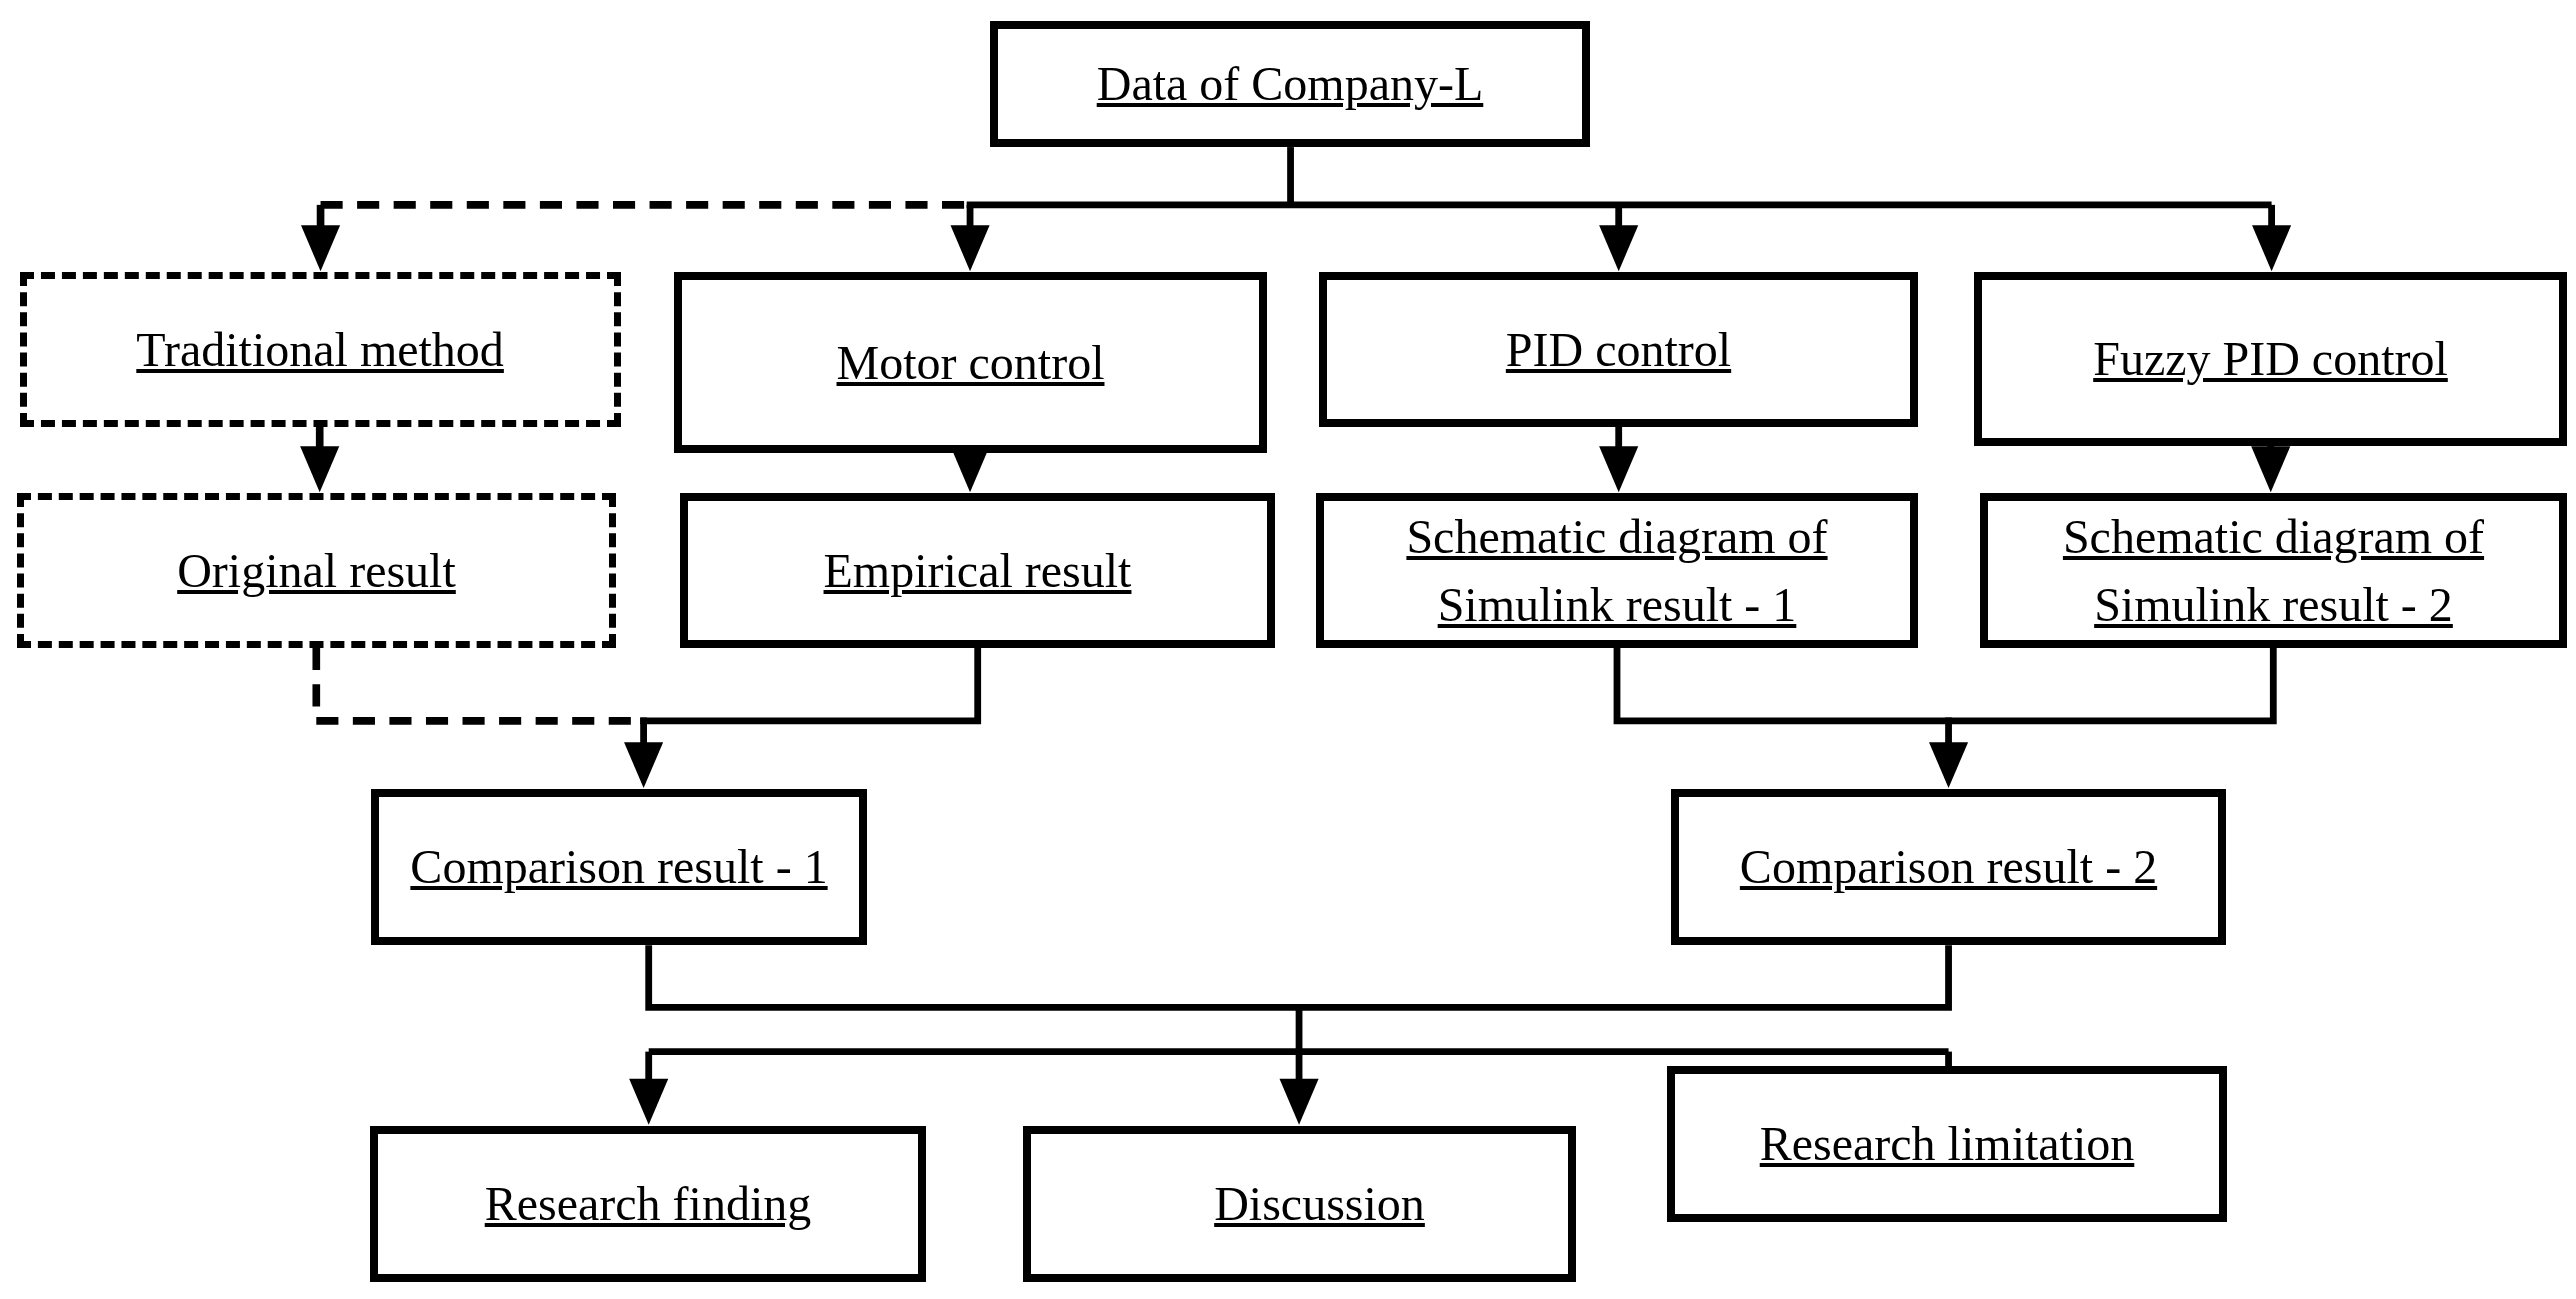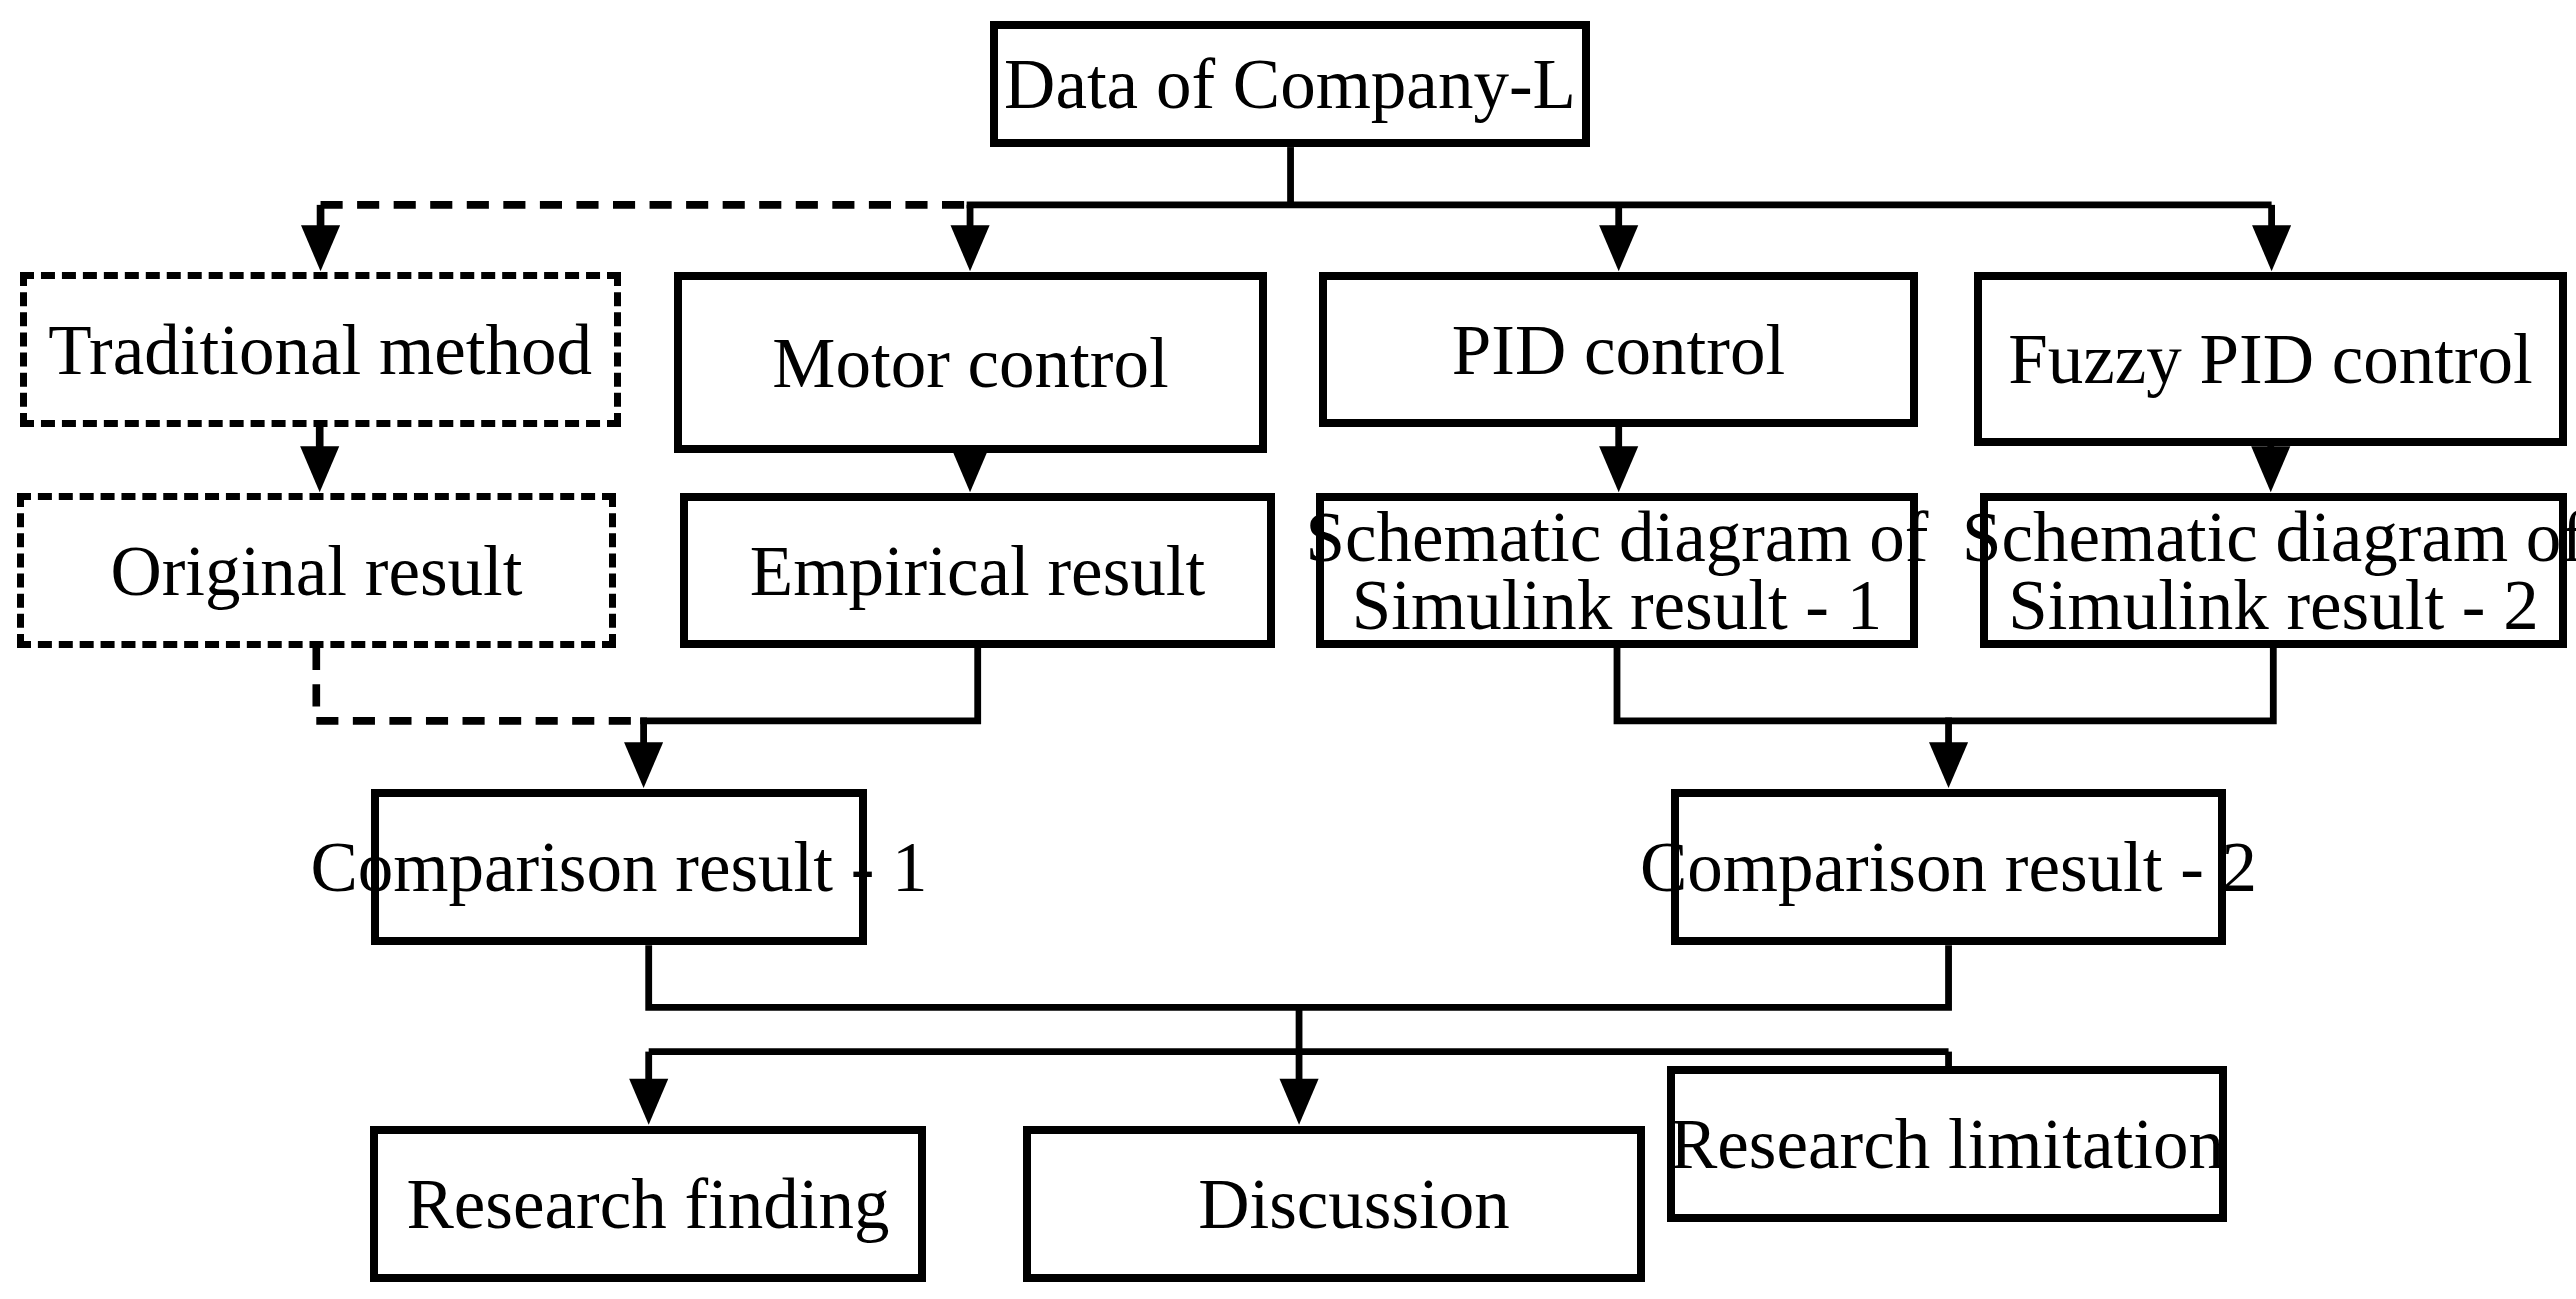--- a/index.html
+++ b/index.html
@@ -15,42 +15,43 @@
   .edge{stroke:#000;stroke-width:8;fill:none;}
   .edge.dashed{stroke-dasharray:26 17;stroke-width:9;}
   .arrowhead{fill:#000;stroke:none;}
   .node{
     position:absolute;
     box-sizing:border-box;
     display:flex;flex-direction:column;
     align-items:center;justify-content:center;
     text-align:center;
     background:#ffffff;
-    font-size:71px;
+    font-size:48px;
     line-height:68px;
     white-space:nowrap;
+    text-decoration:underline;
   }
   .node span{display:block;}
   .node.solid{border:8.5px solid #000;}
   .node.dashed{border:7.7px dashed #000;}
 
   
   .n-data      {left:990px;top:21px;  width:600px;height:126px;}
   .n-trad      {left:19.6px;  top:272px; width:601px;height:155px;}
   .n-motor     {left:674px; top:272px; width:593px;height:181px;}
   .n-pid       {left:1319px;top:272px; width:599px;height:155px;}
   .n-fuzzy     {left:1974px;top:272px; width:593px;height:174px;}
   .n-orig      {left:17px;  top:493px; width:599px;height:155px;}
   .n-emp       {left:680px; top:493px; width:595px;height:155px;}
   .n-schem1    {left:1316px;top:493px; width:602px;height:155px;}
   .n-schem2    {left:1980px;top:493px; width:587px;height:155px;}
   .n-comp1     {left:371px; top:789px; width:496px;height:156px;}
   .n-comp2     {left:1671px;top:789px; width:555px;height:156px;}
   .n-rf        {left:370px; top:1126px;width:556px;height:156px;}
-  .n-disc      {left:1023px;top:1126px;width:622px;height:156px;padding-left:40px;}
+  .n-disc      {left:1023px;top:1126px;width:553px;height:156px;padding-left:40px;}
   .n-rl        {left:1667px;top:1066px;width:560px;height:156px;}
 </style>
 </head>
 <body>
 
 <div class="stage">
 
   <svg class="connector-layer" viewBox="0 0 3030 1528" aria-hidden="true">
     <g>
 

